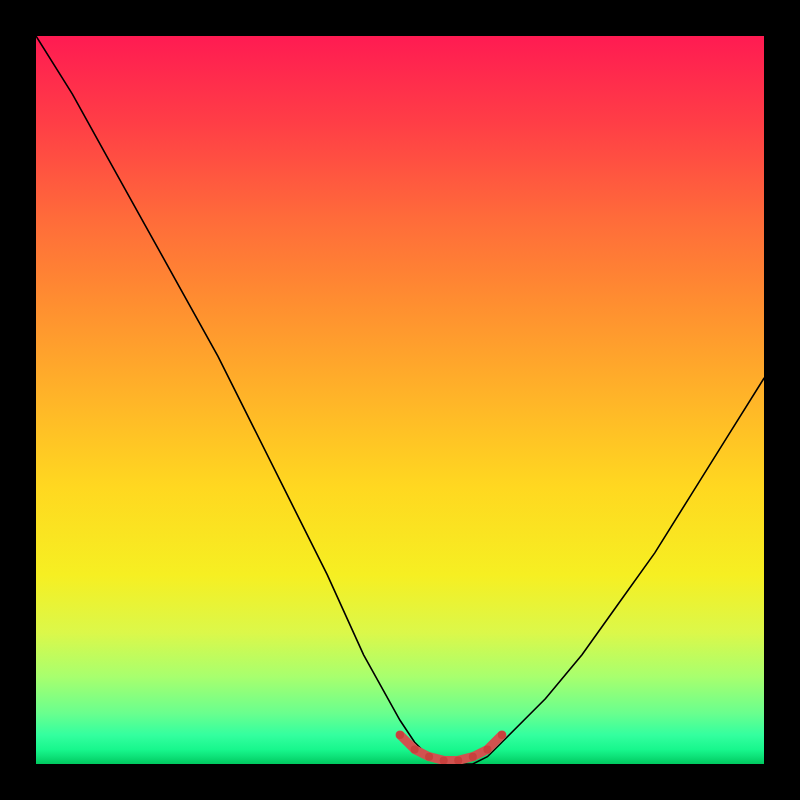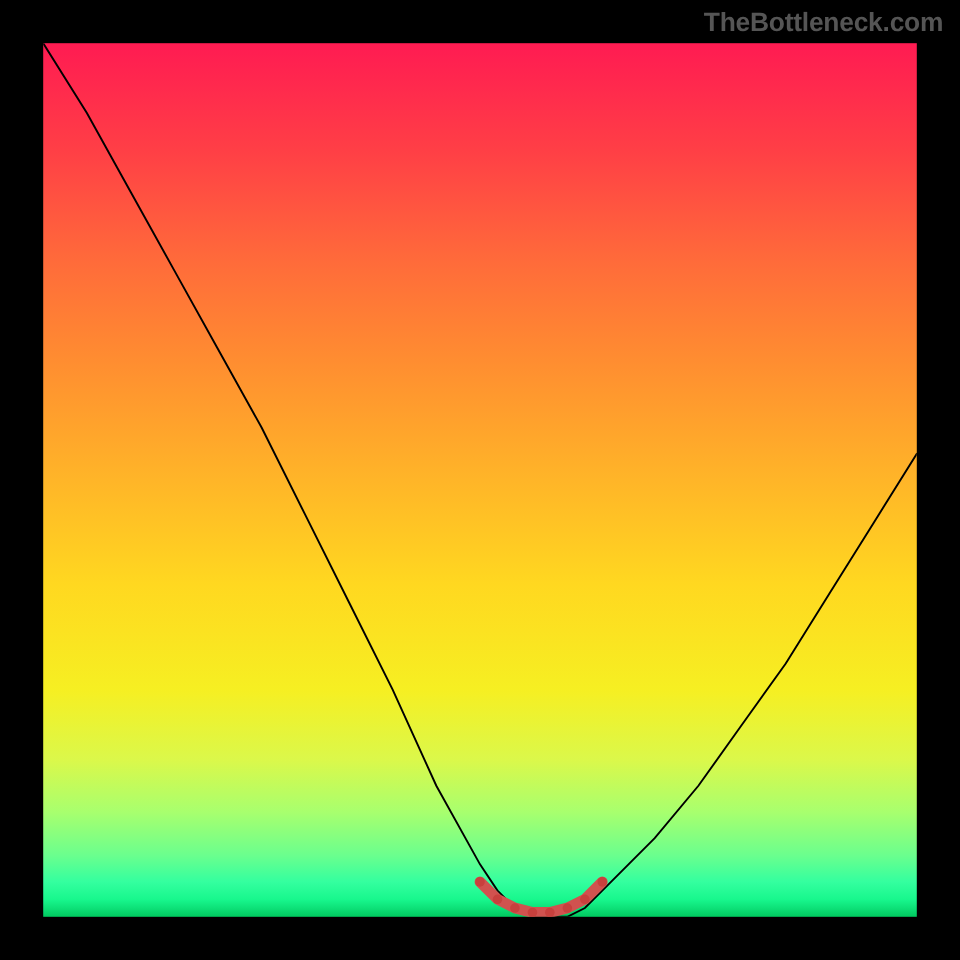--- a/index.html
+++ b/index.html
@@ -66,21 +66,20 @@
     width: 728px;
     height: 728px;
     z-index: 3;
   }
 </style>
 </head>
 <body>
 
 <div class="container">
 
-  <div class="credit">TheBottleneck.com</div>
 
   <div class="plot-area">
 
     <svg class="curve" viewBox="0 0 728 728" preserveAspectRatio="none">
       <path d="M0.0 0.0 L36.4 58.2 L72.8 123.8 L109.2 189.3 L145.6 254.8 L182.0 320.3 L218.4 393.1 L254.8 465.9 L291.2 538.7 L327.6 618.8 L364.0 684.3 L378.6 706.2 L393.1 720.7 L407.7 728.0 L422.2 728.0 L436.8 728.0 L451.4 720.7 L465.9 706.2 L509.6 662.5 L546.0 618.8 L582.4 567.8 L618.8 516.9 L655.2 458.6 L691.6 400.4 L728.0 342.2" fill="none" stroke="#000" stroke-width="1.6" stroke-linecap="round"></path>
     </svg>
 
     <svg class="band" viewBox="0 0 728 728" preserveAspectRatio="none">
       <path d="M364.0 698.9 L378.6 713.4 L393.1 720.7 L407.7 724.4 L422.2 724.4 L436.8 720.7 L451.4 713.4 L465.9 698.9" fill="none" stroke="#d1524f" stroke-width="9" stroke-linecap="round" stroke-linejoin="round"></path>
 

